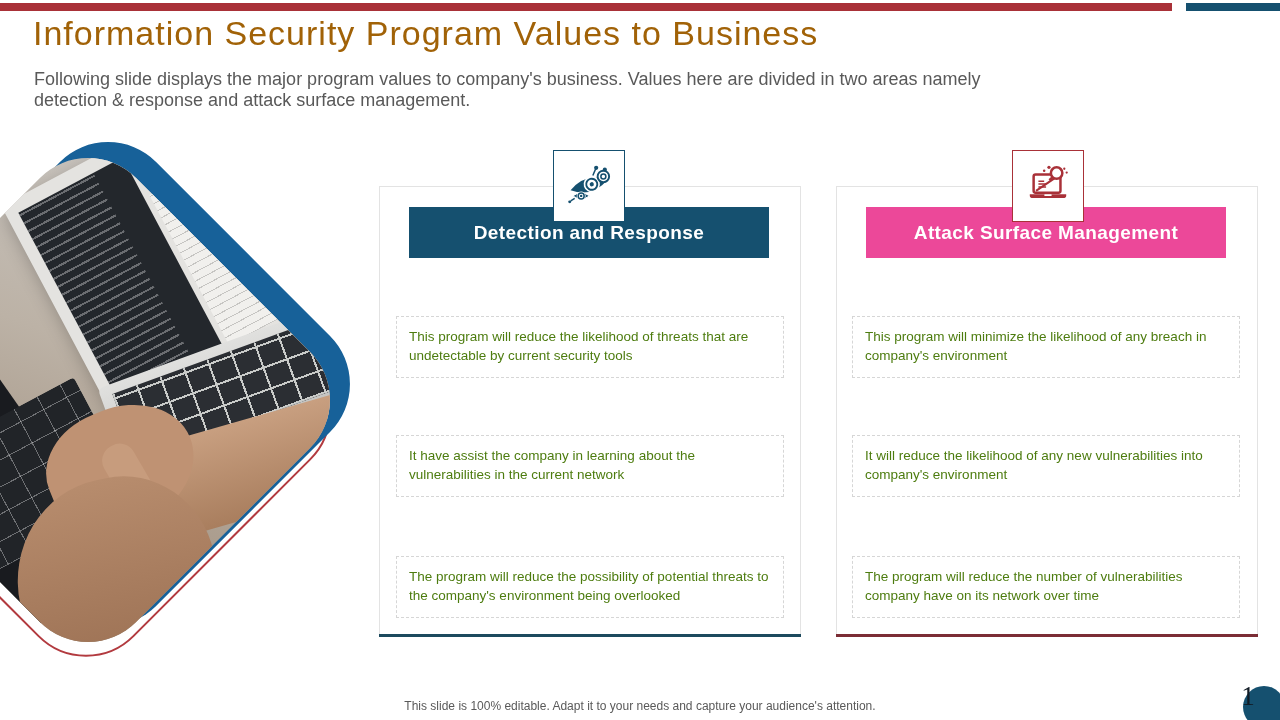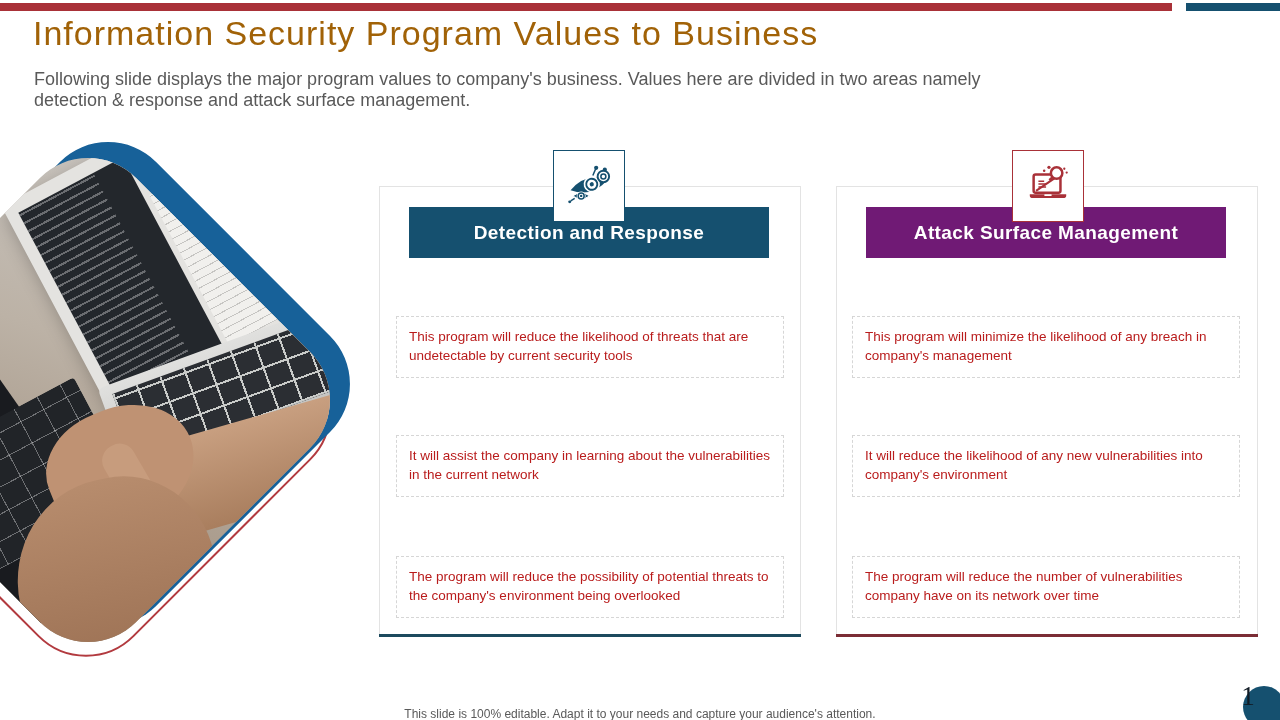--- a/index.html
+++ b/index.html
@@ -61,34 +61,34 @@
   .line-red{background:#7b2d35;}
 
   .icon-box{position:absolute;top:150px;width:72px;height:72px;background:#fff;z-index:5;
          display:flex;align-items:center;justify-content:center;box-sizing:border-box;}
   .icon-box-left{left:553px;border:1px solid #15506F;}
   .icon-box-right{left:1012px;border:1px solid #A93138;}
 
   .col-header{position:absolute;top:207px;width:360px;height:51px;display:flex;align-items:center;
          justify-content:center;color:#fff;font-weight:bold;font-size:19px;letter-spacing:0.4px;z-index:4;}
   .col-header-left{left:409px;background:#15506F;}
-  .col-header-right{left:866px;background:#701a75;}
+  .col-header-right{left:866px;background:#ec4899;}
 
   .vbox{position:absolute;width:388px;height:62px;border:1px dashed #d6d6d6;box-sizing:border-box;
-         color:#b91c1c;font-size:13.5px;line-height:1.38;padding:8px 12px;display:flex;
+         color:#4d7c0f;font-size:13.5px;line-height:1.38;padding:8px 12px;display:flex;
          align-items:center;background:#fff;}
   .vb-l{left:396px;}
   .vb-r{left:852px;}
   .vb-1{top:316px;}
   .vb-2{top:435px;}
   .vb-3{top:556px;align-items:center;}
 
   
   .footer-note{position:absolute;left:0;top:699px;width:1280px;text-align:center;font-size:12px;
-         color:#595959;margin-top:8px;}
+         color:#595959;}
   .page-circle{position:absolute;left:1243px;top:686px;width:42px;height:42px;border-radius:50%;
          background:#15506F;z-index:2;}
   .page-number{position:absolute;left:1238px;top:681px;width:20px;text-align:center;z-index:3;
          font-family:"Liberation Serif",serif;font-size:27px;color:#121c26;}
 </style>
 </head>
 <body>
 
 <div class="slide">
 
@@ -147,21 +147,21 @@
         <line x1="-4" y1="26" x2="4" y2="21" stroke="#15506F" stroke-width="3"></line>
         <circle cx="-6" cy="28" r="3" fill="#15506F"></circle>
       </g>
     </svg>
   </div>
   <div class="col-header col-header-left">Detection and Response</div>
   <div class="vbox vb-l vb-1">
     <span>This program will reduce the likelihood of threats that are undetectable by current security tools</span>
   </div>
   <div class="vbox vb-l vb-2">
-    <span>It will assist the company in learning about the vulnerabilities in the current network</span>
+    <span>It have assist the company in learning about the vulnerabilities in the current network</span>
   </div>
   <div class="vbox vb-l vb-3">
     <span>The program will reduce the possibility of potential threats to the company's environment being overlooked</span>
   </div>
 
   <div class="panel panel-right">
     <div class="panel-line line-red"></div>
   </div>
   <div class="icon-box icon-box-right">
     <svg width="46" height="46" viewBox="0 0 48 48">
@@ -173,21 +173,21 @@
       <path d="M11.5 29 L34.5 13.5" stroke="#A93138" stroke-width="2.2" fill="none"></path>
       <path d="M14 19 h6 M14 22 h8 M14 25 h8" stroke="#A93138" stroke-width="1.6" fill="none"></path>
       <circle cx="33" cy="10.5" r="6" fill="#ffffff" stroke="#A93138" stroke-width="2.6"></circle>
       <path d="M28.6 15 L25.5 18" stroke="#A93138" stroke-width="2.6" fill="none"></path>
       <path d="M5 32.5 h38 v1.6 q0 2.4 -3.2 2.4 h-31.6 q-3.2 0 -3.2 -2.4 z" fill="#A93138"></path>
       <rect x="20" y="32.5" width="8" height="2" rx="1" fill="#ffffff"></rect>
     </svg>
   </div>
   <div class="col-header col-header-right">Attack Surface Management</div>
   <div class="vbox vb-r vb-1">
-    <span>This program will minimize the likelihood of any breach in company's management</span>
+    <span>This program will minimize the likelihood of any breach in company's environment</span>
   </div>
   <div class="vbox vb-r vb-2">
     <span>It will reduce the likelihood of any new vulnerabilities into company's environment</span>
   </div>
   <div class="vbox vb-r vb-3">
     <span>The program will reduce the number of vulnerabilities company have on its network over time</span>
   </div>
 
   <div class="footer-note">This slide is 100% editable. Adapt it to your needs and capture your audience's attention.</div>
   <div class="page-circle"></div>

